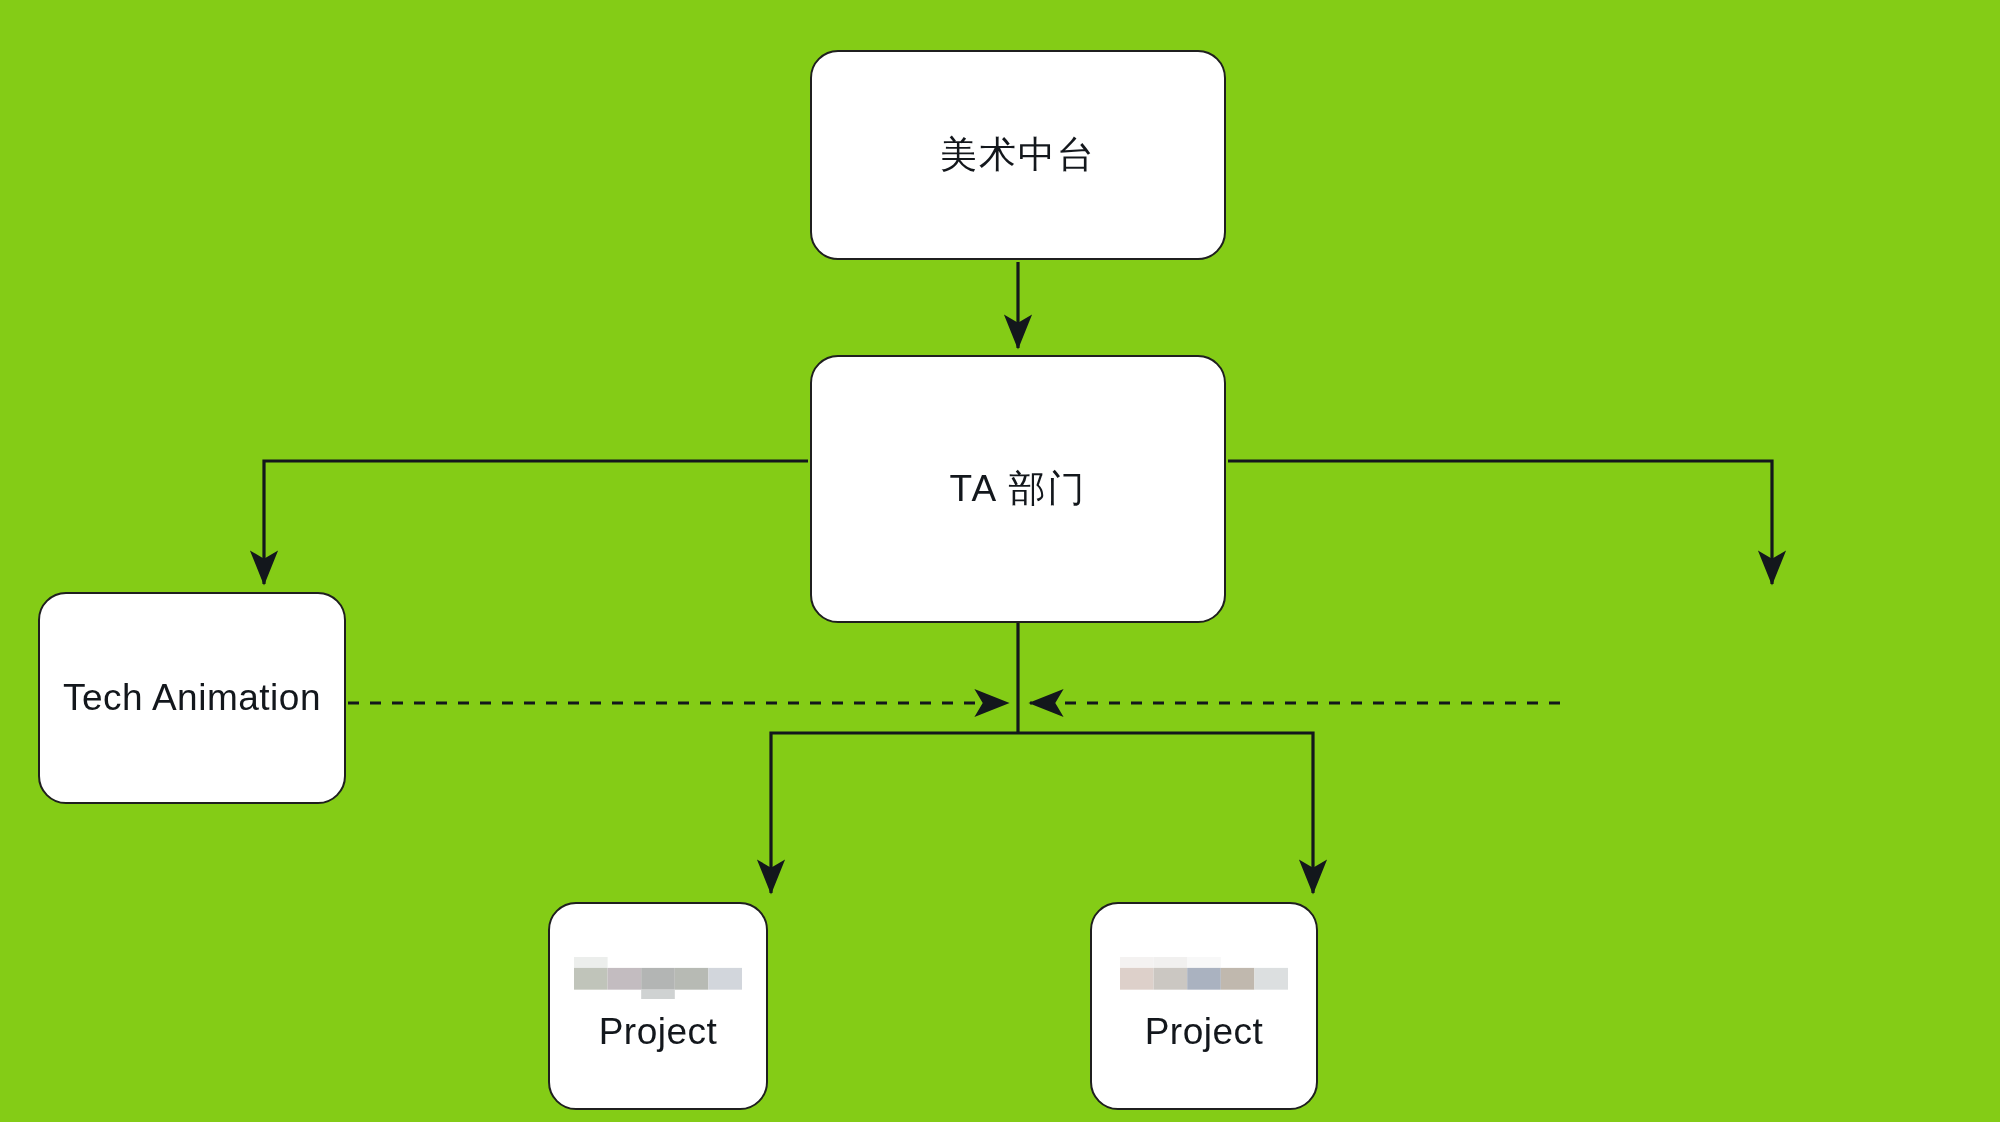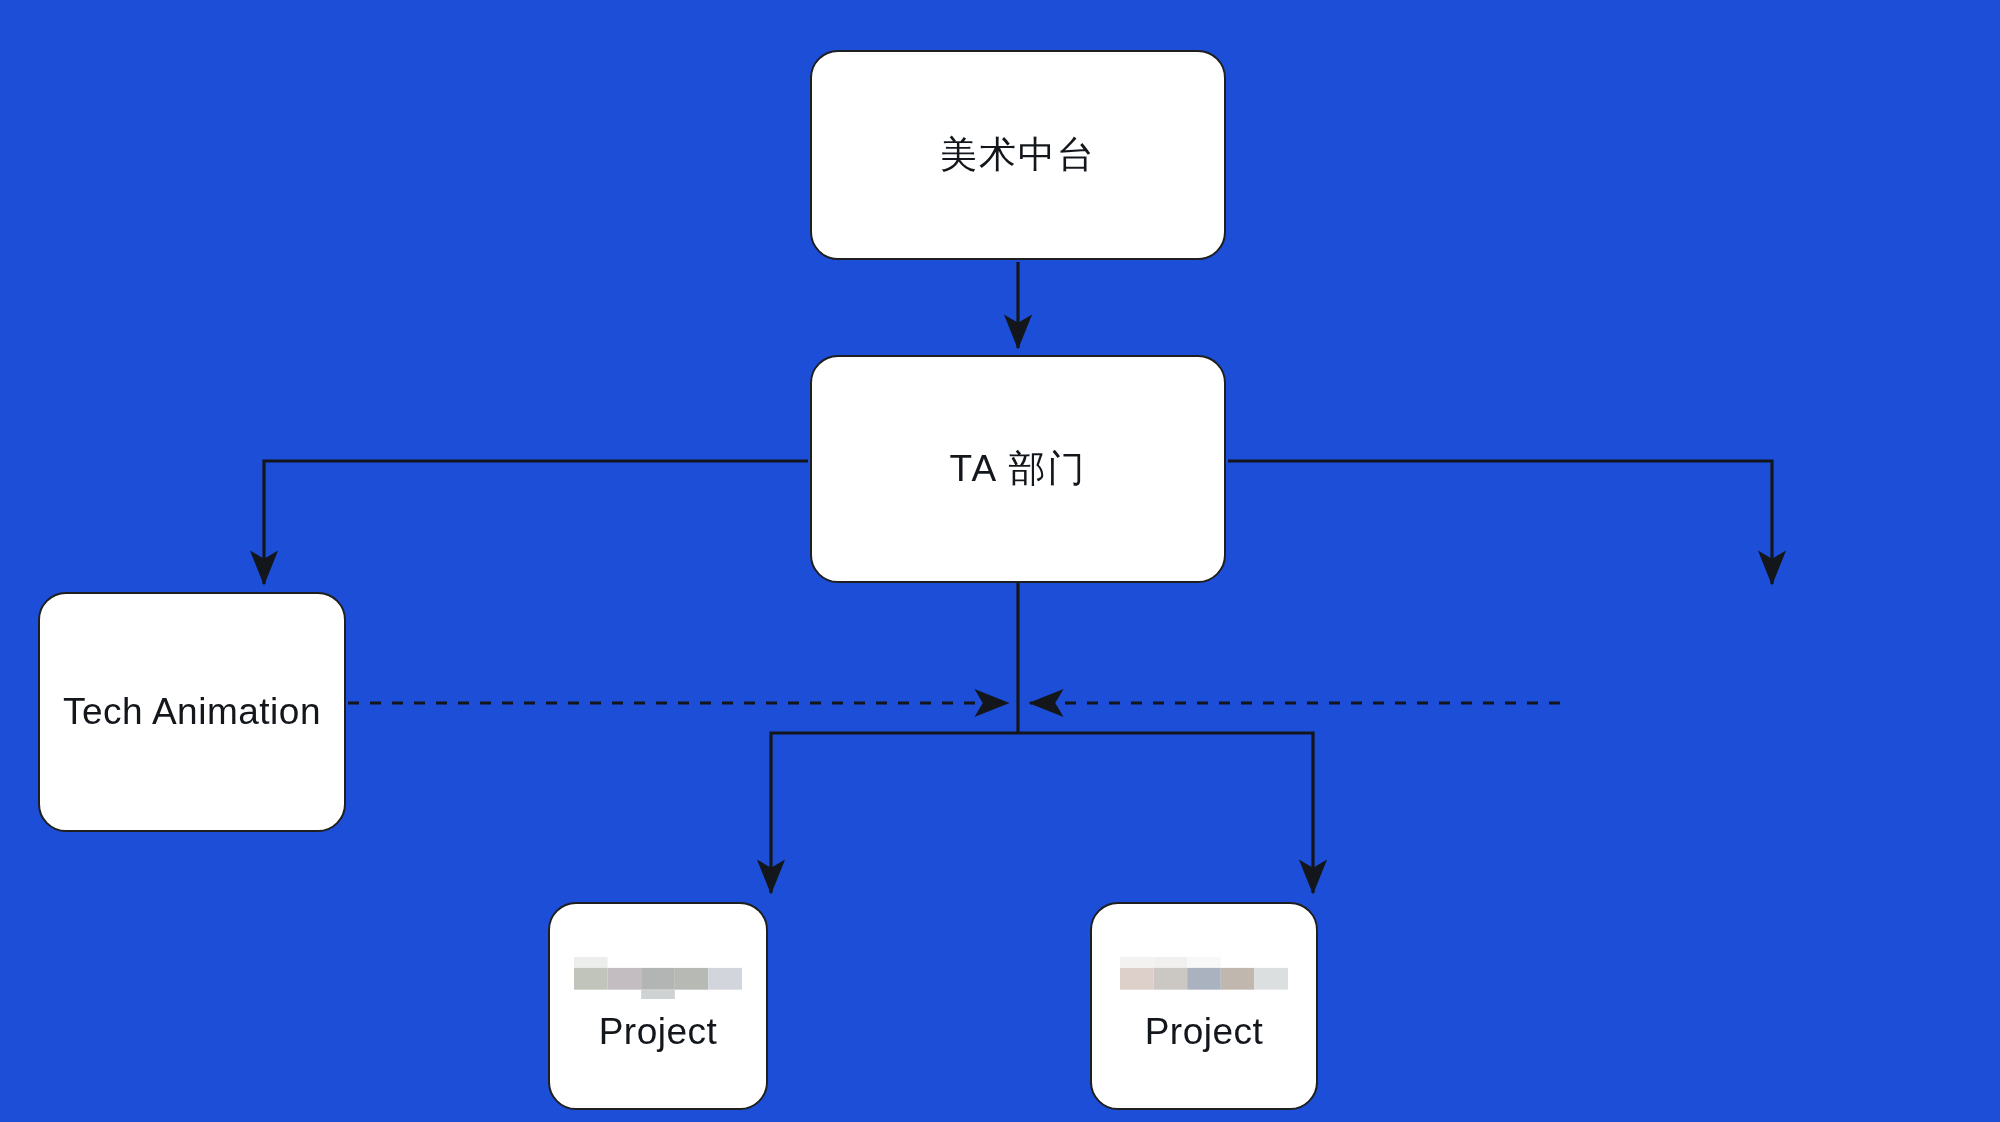--- a/index.html
+++ b/index.html
@@ -8,21 +8,21 @@
     padding: 0;
     background: #ffffff;
   }
   body {
     font-family: "Liberation Sans", "DejaVu Sans", sans-serif;
   }
   #canvas {
     position: relative;
     width: 2000px;
     height: 1122px;
-    background: #1d4ed8;
+    background: #84cc16;
     overflow: hidden;
   }
   #edges {
     position: absolute;
     left: 0;
     top: 0;
     width: 2000px;
     height: 1122px;
     pointer-events: none;
   }
@@ -89,25 +89,25 @@
 
     <path d="M348,703 L1008,703" fill="none" stroke="#13171c" stroke-width="3.2" stroke-dasharray="11 11" marker-end="url(#arrowDash)"></path>
 
     <path d="M1560,703 L1030,703" fill="none" stroke="#13171c" stroke-width="3.2" stroke-dasharray="11 11" marker-end="url(#arrowDash)"></path>
   </svg>
 
   <div class="node" style="left:810px; top:50px; width:416px; height:210px;">
     <span class="node-label cjk">美术中台</span>
   </div>
 
-  <div class="node" style="left:810px; top:355px; width:416px; height:228px;align-items:center;">
+  <div class="node" style="left:810px; top:355px; width:416px; height:268px;align-items:center;">
     <span class="node-label cjk">TA 部门</span>
   </div>
 
-  <div class="node" style="left:38px; top:592px; width:308px; height:240px;">
+  <div class="node" style="left:38px; top:592px; width:308px; height:212px;">
     <span class="node-label">Tech Animation</span>
   </div>
 
 
   <div class="node" style="left:548px; top:902px; width:220px; height:208px;">
     <svg class="redacted a" id="mosaic-left" viewBox="0 0 140 54" preserveAspectRatio="none">
         <rect x="0" y="0" width="28" height="14" fill="#eceeec"></rect>
         <rect x="0" y="14" width="28" height="28" fill="#c0c4ba"></rect>
         <rect x="28" y="14" width="28" height="28" fill="#c3bcc0"></rect>
         <rect x="56" y="14" width="28" height="28" fill="#b3b5b4"></rect>

